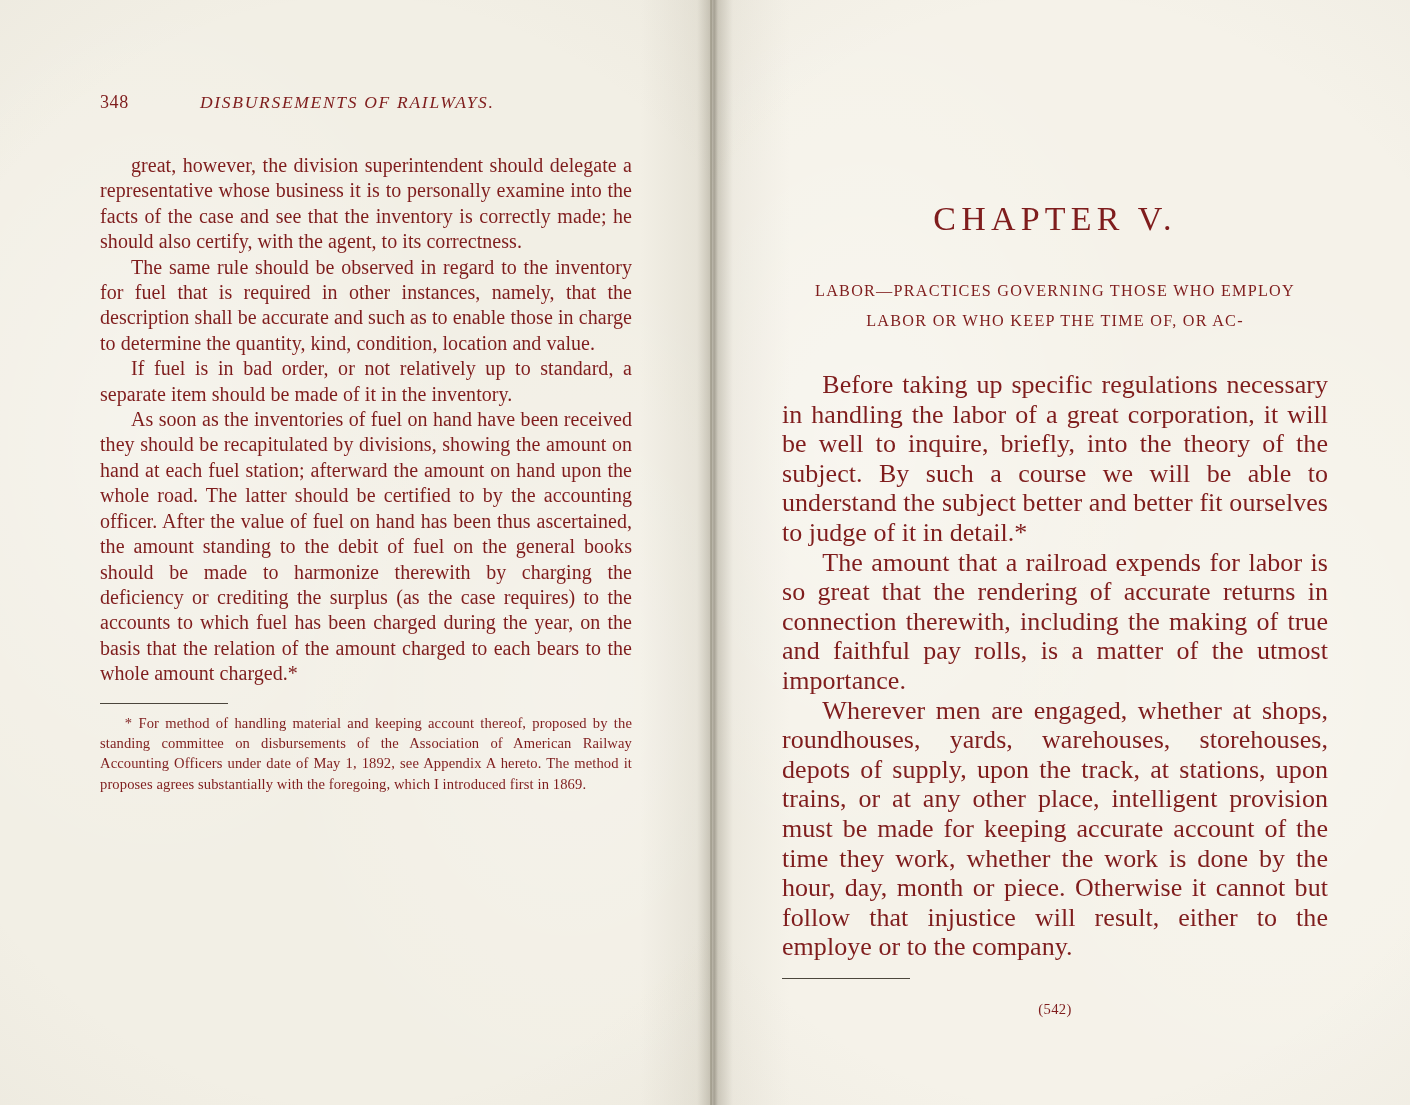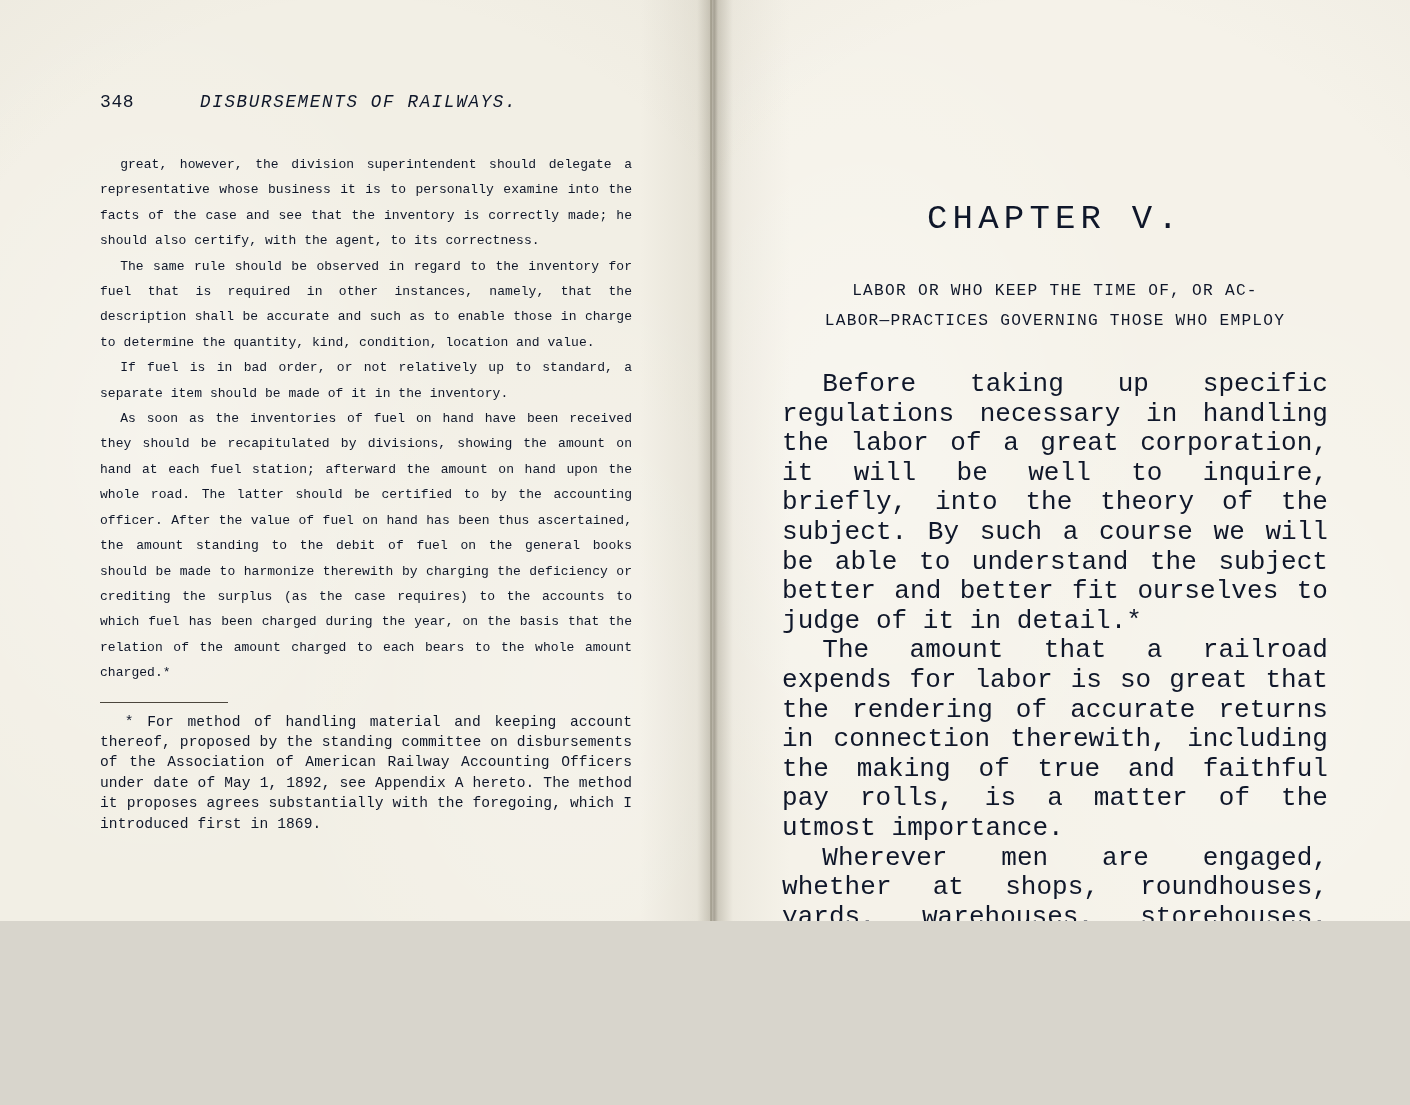--- a/index.html
+++ b/index.html
@@ -3,25 +3,25 @@
 <meta charset="utf-8">
 <style>
   html, body {
     margin: 0;
     padding: 0;
     background: #d8d5cc;
   }
   .spread {
     position: relative;
     width: 1410px;
-    height: 921px;
+    height: 1105px;
     overflow: hidden;
     background: #f1eee4;
-    font-family: Liberation Mono, monospace;
-    color: #0f172a;
+    font-family: Liberation Serif, serif;
+    color: #7f1d1d;
   }
 
   
   .sheet {
     position: absolute;
     top: 0;
     height: 1105px;
   }
   .sheet-left  { left: 0;    width: 712px; background: #f2efe5; }
   .sheet-right { left: 712px; width: 698px; background: #f5f2e9; }
@@ -92,21 +92,21 @@
 
   p.body {
     margin: 0;
     text-indent: 1.55em;
     text-align: justify;
     text-justify: inter-word;
   }
 
   
   .page-left p.body {
-    font-size: 13px;
+    font-size: 20px;
     line-height: 25.4px;
     letter-spacing: 0.05px;
   }
 
   
   .page-right p.body {
     font-size: 26px;
     line-height: 29.6px;
     letter-spacing: 0.05px;
   }
@@ -188,22 +188,22 @@
 
     <div class="fn-rule"></div>
     <p class="footnote">* For method of handling material and keeping account thereof, proposed by the standing committee on disbursements of the Association of American Railway Accounting Officers under date of May 1, 1892, see Appendix A hereto. The method it proposes agrees substantially with the foregoing, which I introduced first in 1869.</p>
   </div>
 
   <div class="page page-right">
 
     <h1 class="chapter-title">CHAPTER V.</h1>
 
     <h2 class="chapter-subtitle">
+      <span class="ln">LABOR—PRACTICES GOVERNING THOSE WHO EMPLOY</span>
       <span class="ln">LABOR OR WHO KEEP THE TIME OF, OR AC-</span>
-      <span class="ln">LABOR—PRACTICES GOVERNING THOSE WHO EMPLOY</span>
     </h2>
 
     <p class="body">Before taking up specific regulations necessary in handling the labor of a great corporation, it will be well to inquire, briefly, into the theory of the subject. By such a course we will be able to understand the subject better and better fit ourselves to judge of it in detail.*</p>
     <p class="body">The amount that a railroad expends for labor is so great that the rendering of accurate returns in connection therewith, including the making of true and faithful pay rolls, is a matter of the utmost importance.</p>
     <p class="body">Wherever men are engaged, whether at shops, roundhouses, yards, warehouses, storehouses, depots of supply, upon the track, at stations, upon trains, or at any other place, intelligent provision must be made for keeping accurate account of the time they work, whether the work is done by the hour, day, month or piece. Otherwise it cannot but follow that injustice will result, either to the employe or to the company.</p>
 
     <div class="fn-rule"></div>
 
     <div class="page-folio-bottom">(542)</div>
   </div>

